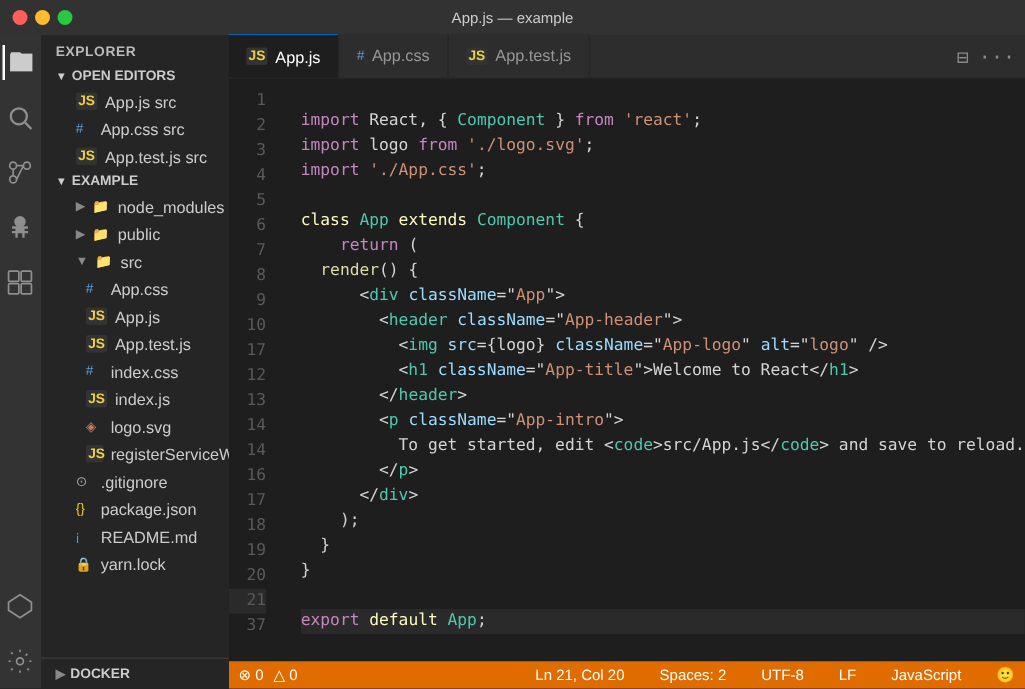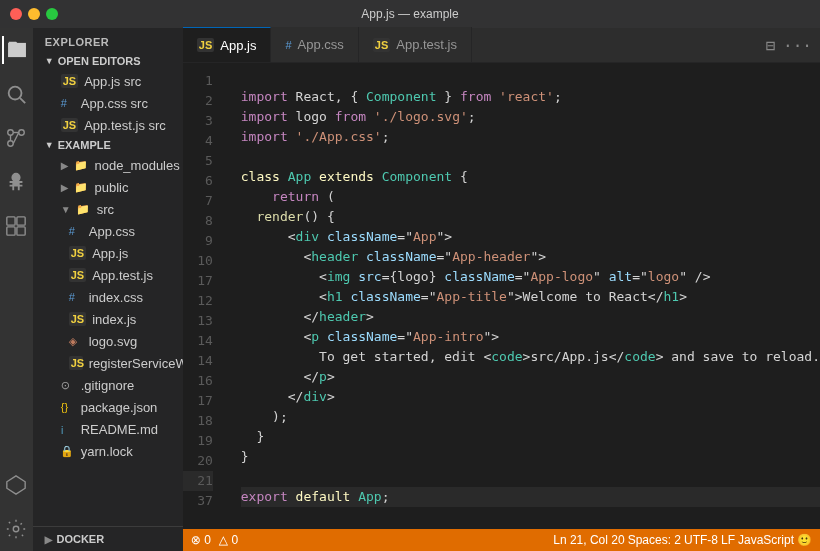--- a/index.html
+++ b/index.html
@@ -105,21 +105,21 @@
     .punct { color: #d4d4d4; }
     .jsx-tag { color: #4ec9b0; }
 
     
     .status-bar {
       height: 22px; background: #e06c00; display: flex; align-items: center;
       padding: 0 8px; gap: 12px; font-size: 12px; color: #ffffff;
       font-family: -apple-system, sans-serif; justify-content: space-between;
     }
     .status-left { display: flex; align-items: center; gap: 8px; }
-    .status-right { display: flex; align-items: center; gap: 3px; }
+    .status-right { display: flex; align-items: center; gap: 28px; }
     .status-item { font-size: 12px; cursor: pointer; }
   </style>
 </head>
 <body>
 
 <div class="title-bar">
   <div class="traffic-lights">
     <div class="tl tl-red"></div>
     <div class="tl tl-yellow"></div>
     <div class="tl tl-green"></div>

